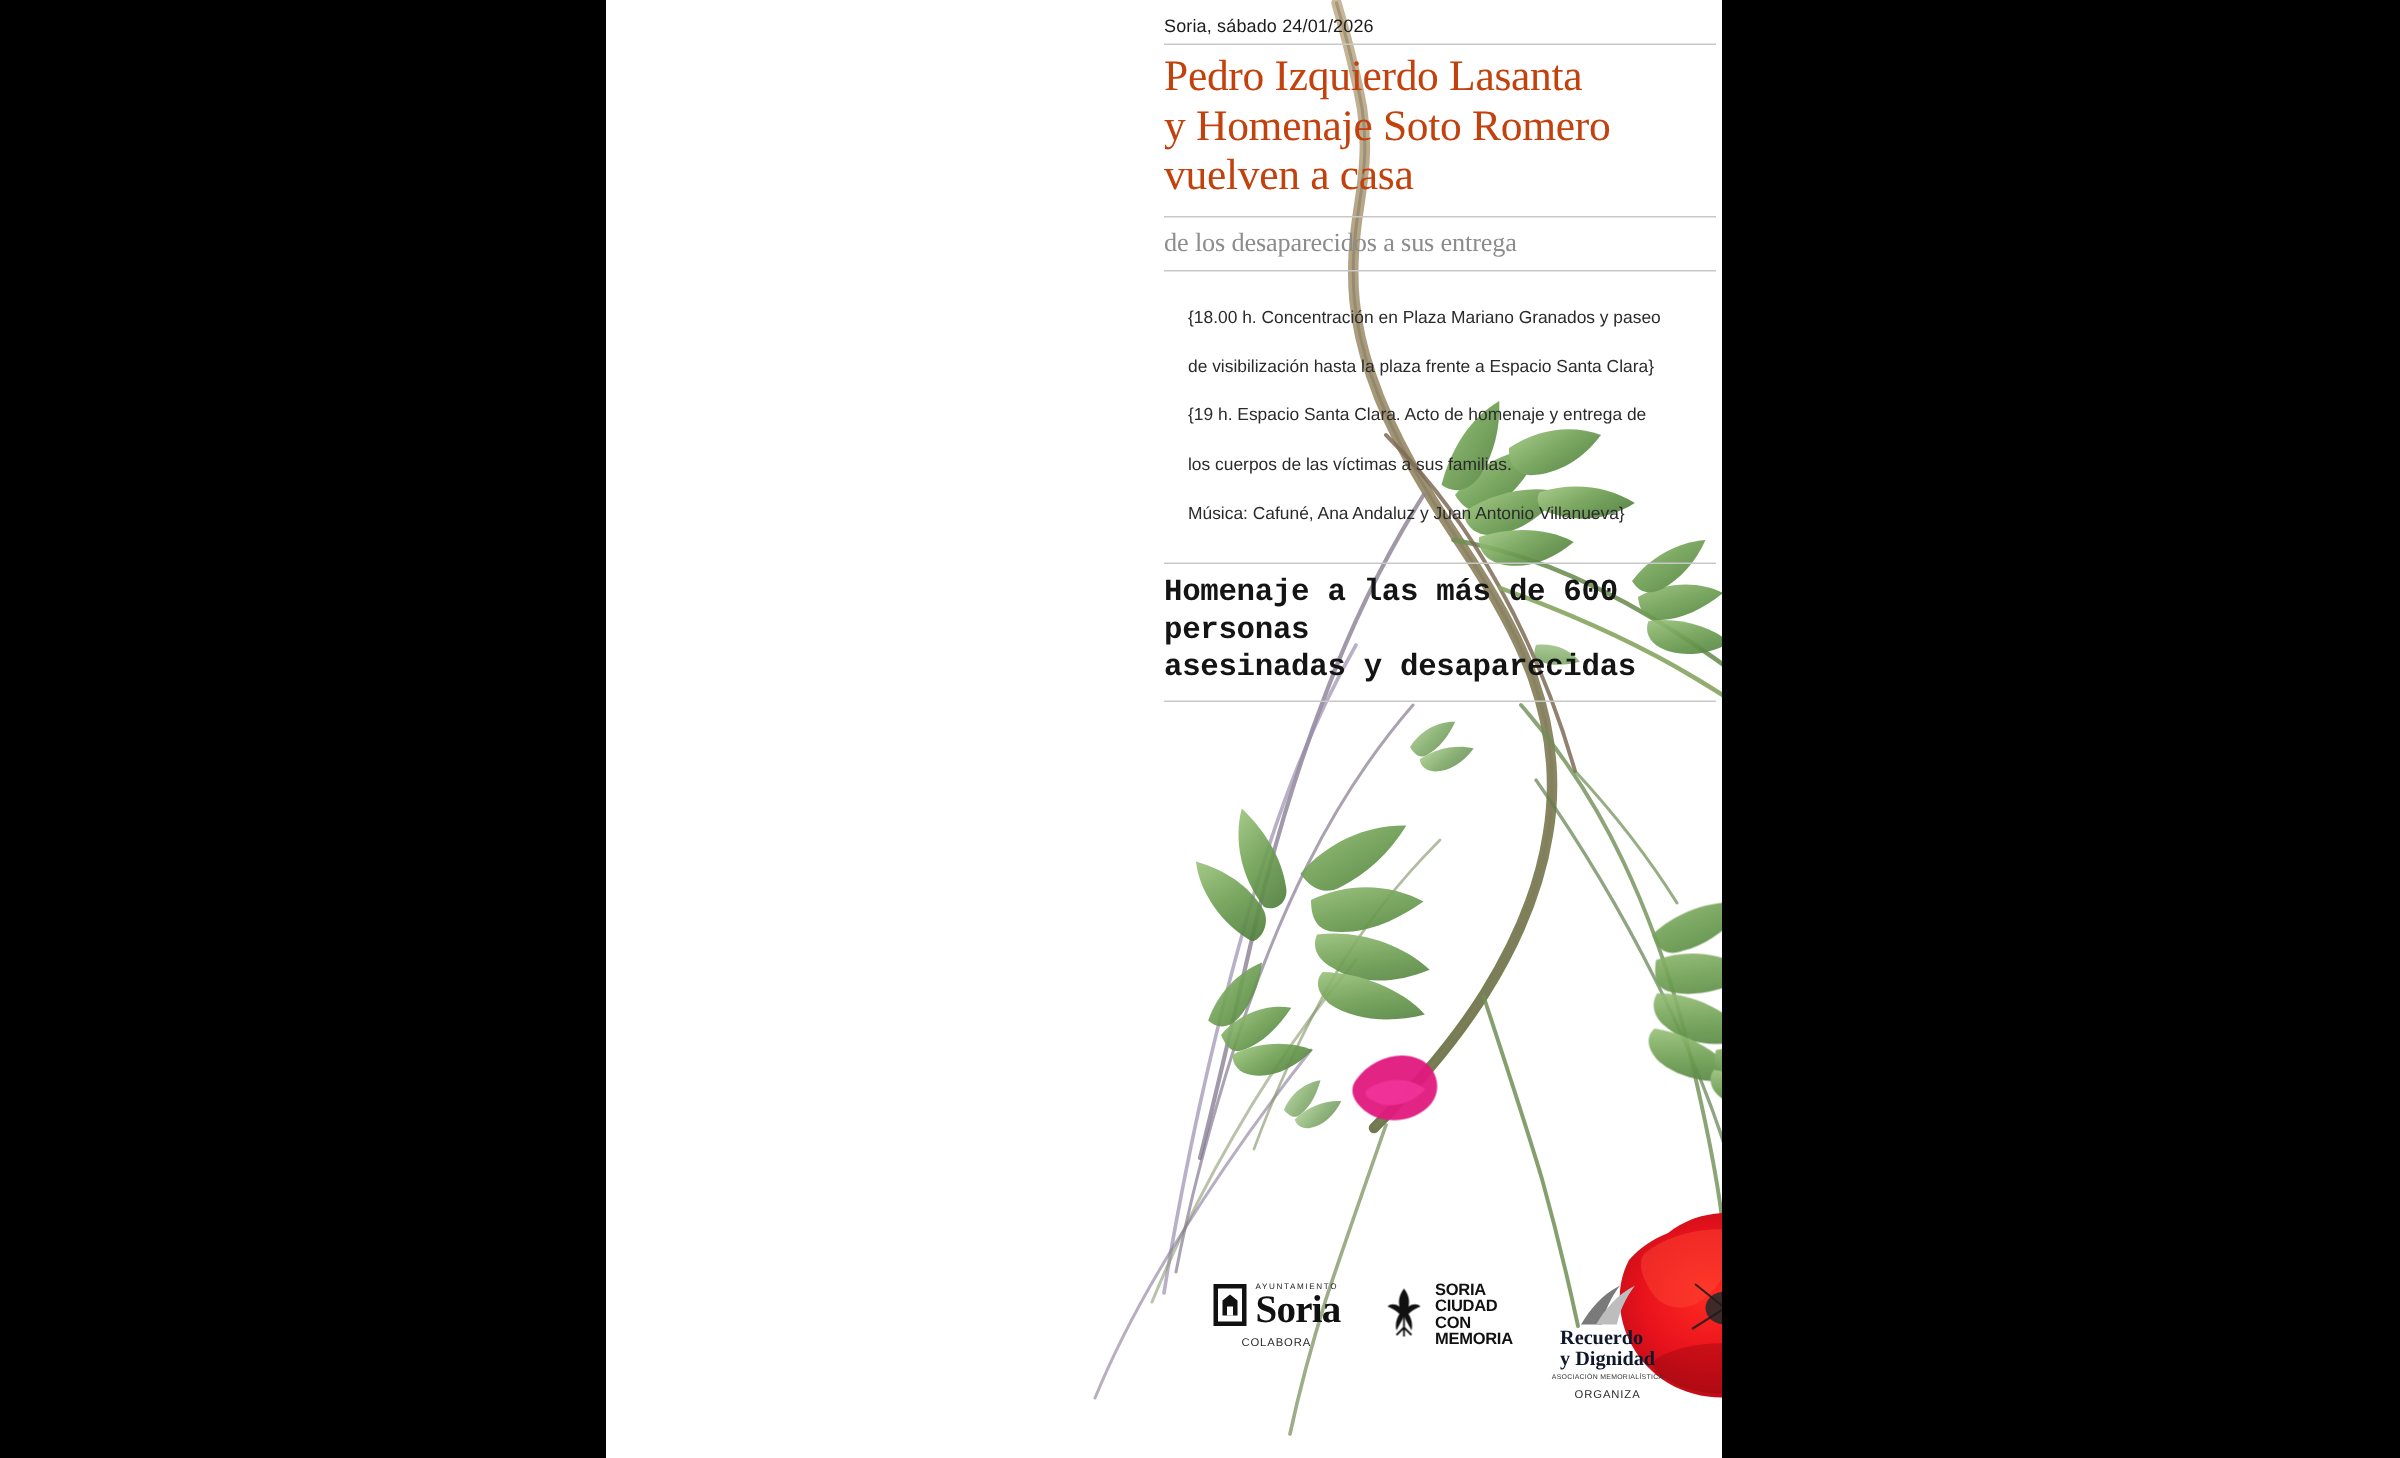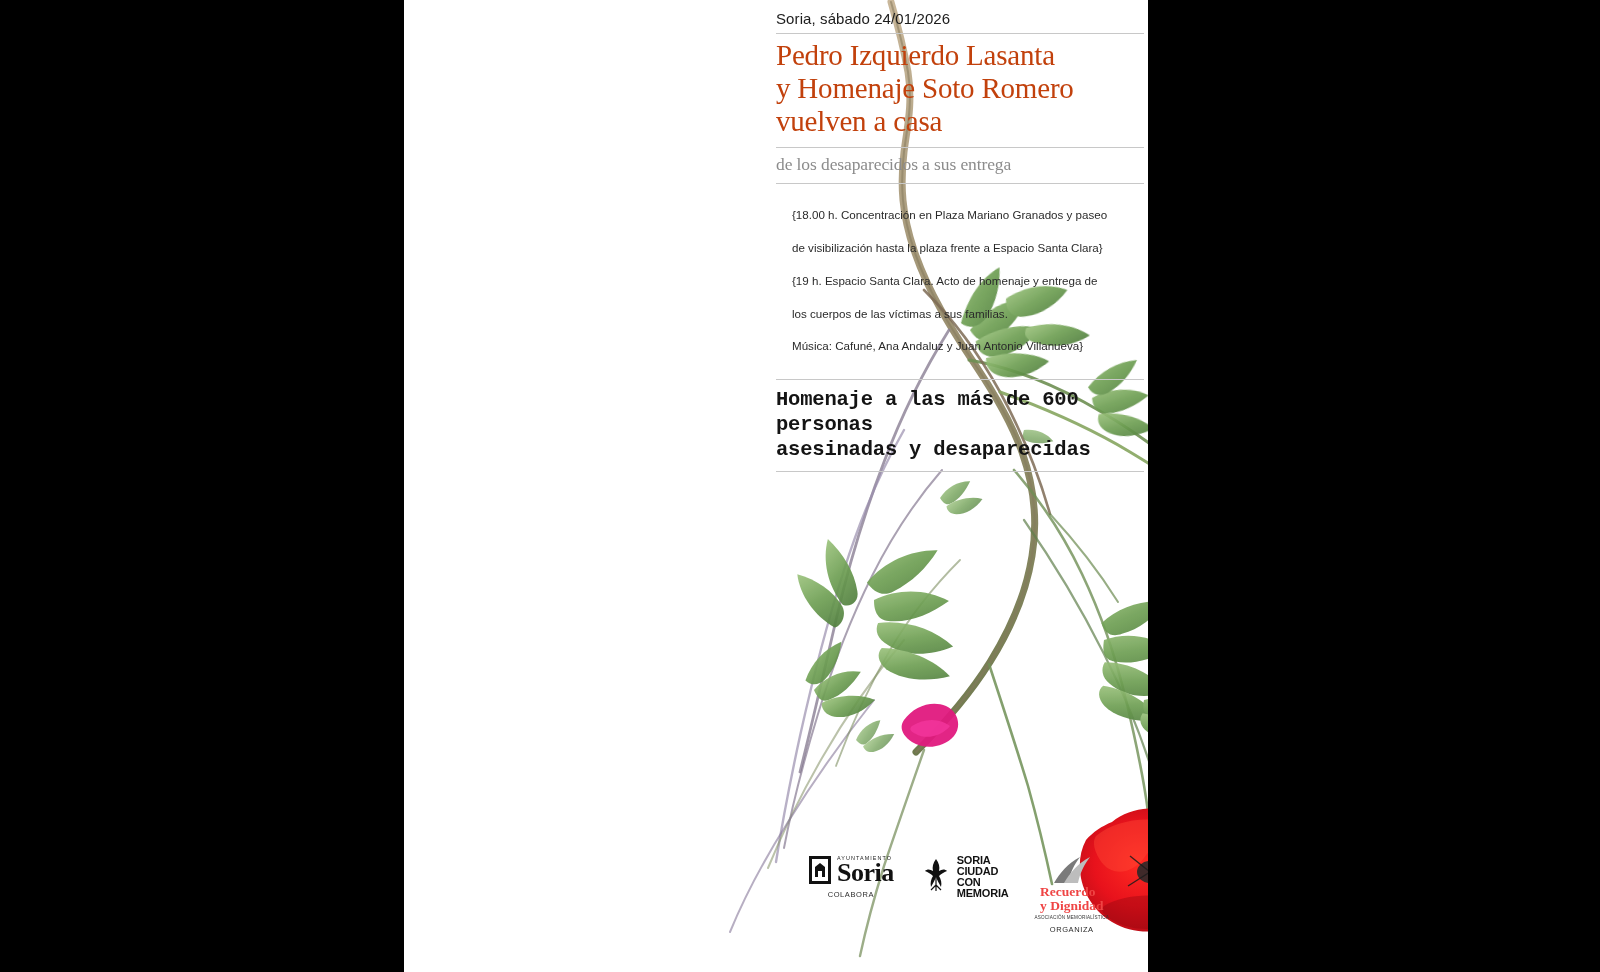--- a/index.html
+++ b/index.html
@@ -49,21 +49,21 @@
     font-family: "Liberation Serif", serif;
     color: #1c1c1c;
   }
   .rule {
     height: 1px;
     background: #c8c8c8;
     width: 100%;
   }
   .place-date {
     font-family: "Liberation Sans", sans-serif;
-    font-size: 15px;
+    font-size: 12px;
     color: #1c1c1c;
     letter-spacing: 0.1px;
     padding: 2px 0 5px 0;
     line-height: 1.2;
   }
   .headline {
     font-family: "Liberation Serif", serif;
     font-size: 29px;
     line-height: 1.14;
     font-weight: normal;
@@ -142,21 +142,21 @@
     line-height: 1.0;
     color: #111;
     letter-spacing: -0.2px;
     text-transform: uppercase;
   }
   .ryd-text {
     font-family: "Liberation Serif", serif;
     font-size: 13.5px;
     font-weight: bold;
     line-height: 1.05;
-    color: #ef4444;
+    color: #0f172a;
   }
   .ryd-sub {
     font-family: "Liberation Sans", sans-serif;
     font-size: 4.6px;
     letter-spacing: 0.2px;
     color: #333;
     margin-top: 2px;
   }
 </style>
 </head>

